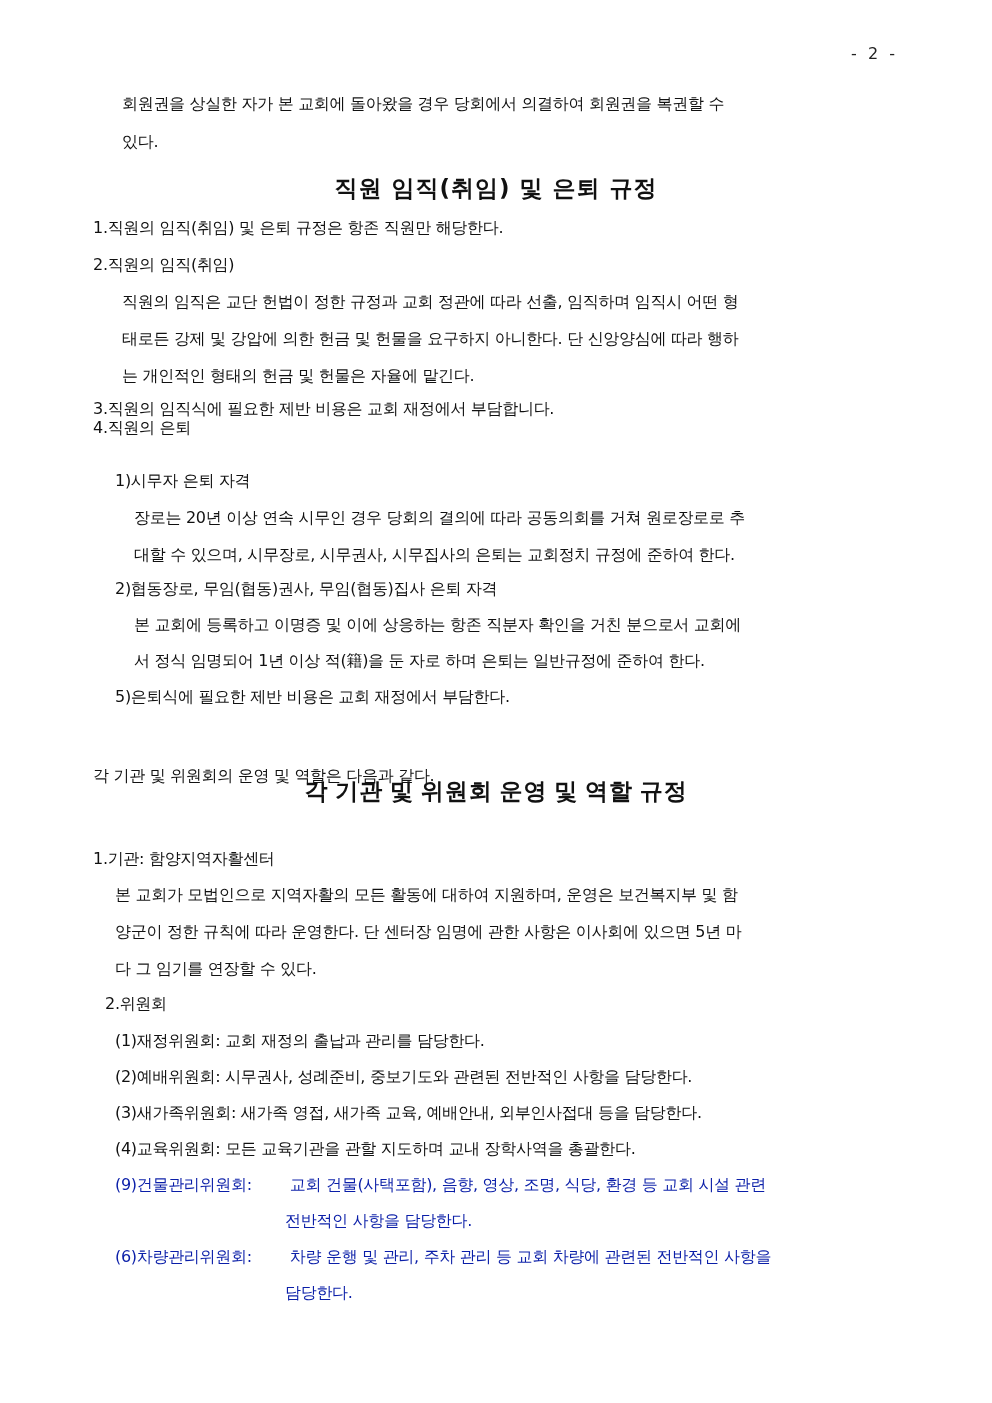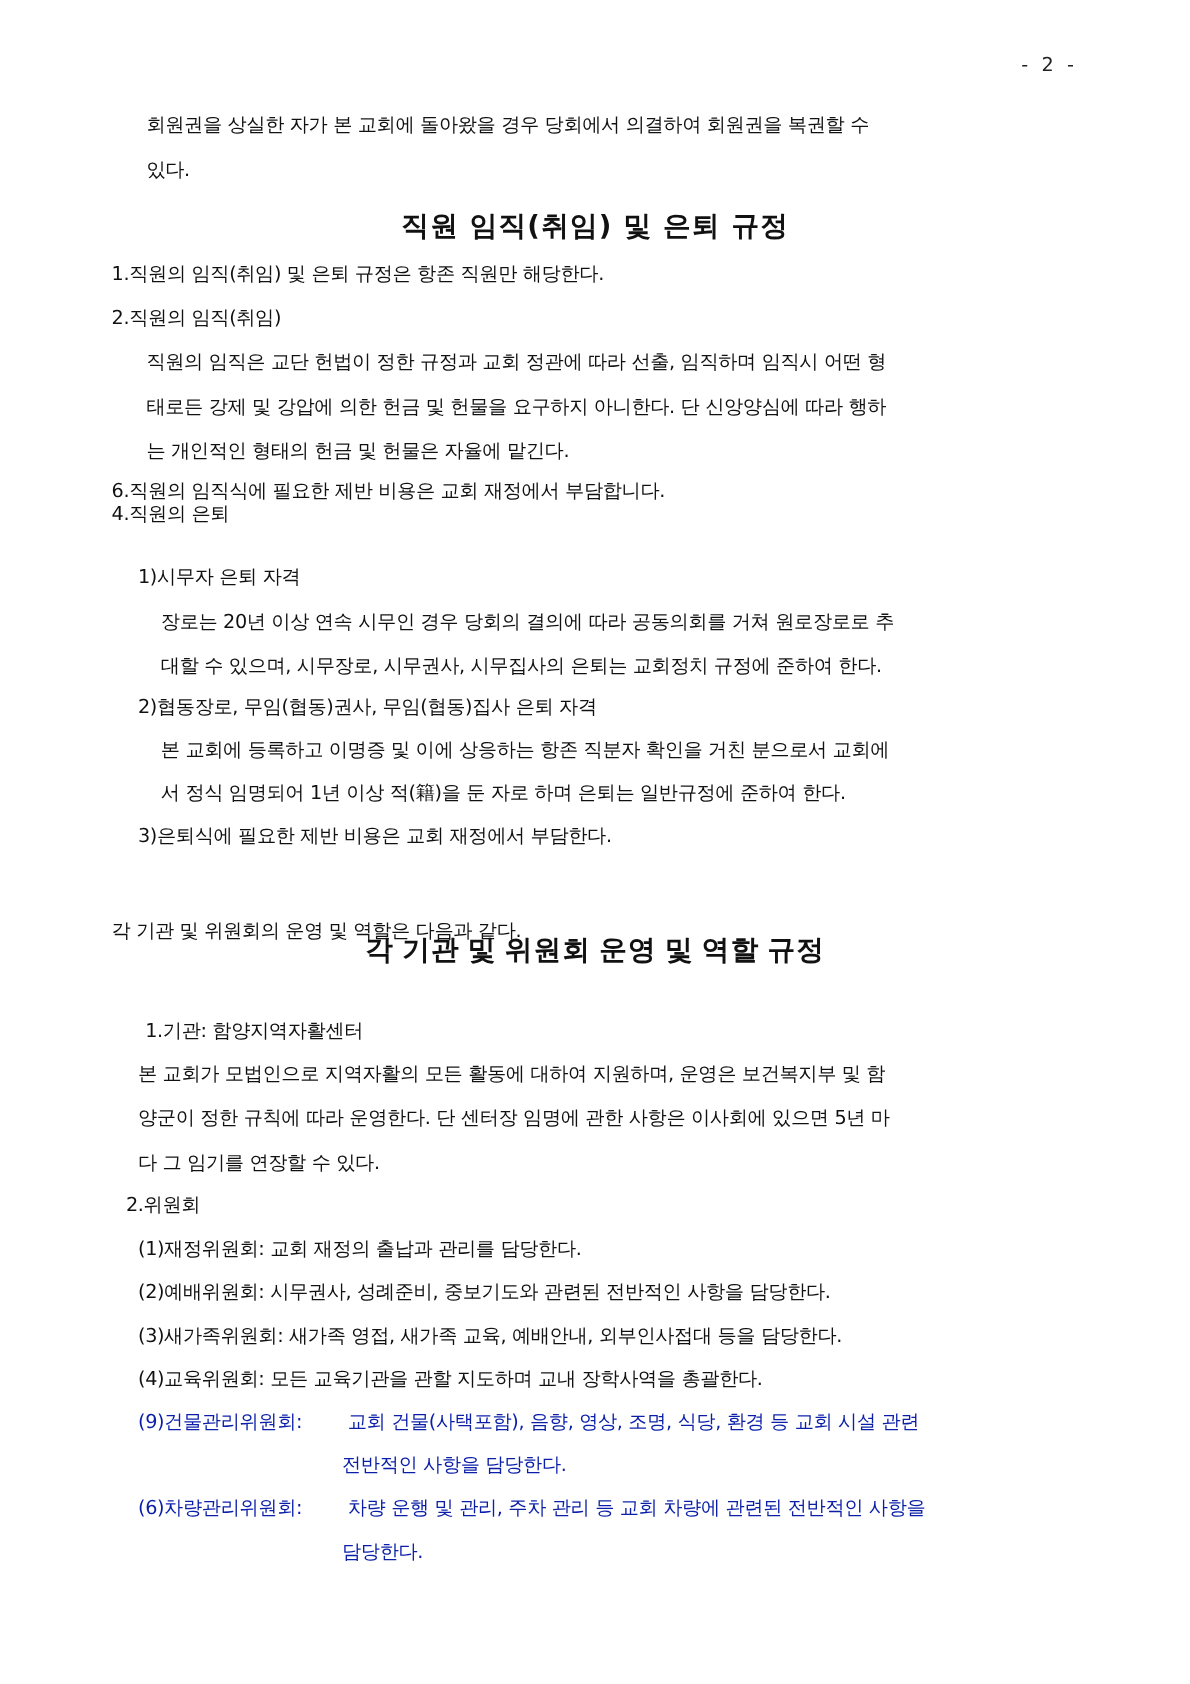--- a/index.html
+++ b/index.html
@@ -35,37 +35,37 @@
   <div class="line" style="top:132px; left:122px;">있다.</div>
 
   <div class="heading" style="top:173px;text-align:center;">직원 임직(취임) 및 은퇴 규정</div>
 
   <div class="line" style="top:218px; left:93px;">1.직원의 임직(취임) 및 은퇴 규정은 항존 직원만 해당한다.</div>
   <div class="line" style="top:255px; left:93px;">2.직원의 임직(취임)</div>
   <div class="line" style="top:292px; left:122px;">직원의 임직은 교단 헌법이 정한 규정과 교회 정관에 따라 선출, 임직하며 임직시 어떤 형</div>
   <div class="line" style="top:329px; left:122px;">태로든 강제 및 강압에 의한 헌금 및 헌물을 요구하지 아니한다. 단 신앙양심에 따라 행하</div>
   <div class="line" style="top:366px; left:122px;">는 개인적인 형태의 헌금 및 헌물은 자율에 맡긴다.</div>
 
-  <div class="line" style="top:399px; left:93px;">6.직원의 임직식에 필요한 제반 비용은 교회 재정에서 부담합니다.</div>
+  <div class="line" style="top:399px; left:93px;">3.직원의 임직식에 필요한 제반 비용은 교회 재정에서 부담합니다.</div>
   <div class="line" style="top:418px; left:93px;">4.직원의 은퇴</div>
 
   <div class="line" style="top:471px; left:115px;">1)시무자 은퇴 자격</div>
   <div class="line" style="top:508px; left:134px;">장로는 20년 이상 연속 시무인 경우 당회의 결의에 따라 공동의회를 거쳐 원로장로로 추</div>
   <div class="line" style="top:545px; left:134px;">대할 수 있으며, 시무장로, 시무권사, 시무집사의 은퇴는 교회정치 규정에 준하여 한다.</div>
 
   <div class="line" style="top:579px; left:115px;">2)협동장로, 무임(협동)권사, 무임(협동)집사 은퇴 자격</div>
   <div class="line" style="top:615px; left:134px;">본 교회에 등록하고 이명증 및 이에 상응하는 항존 직분자 확인을 거친 분으로서 교회에</div>
   <div class="line" style="top:651px; left:134px;">서 정식 임명되어 1년 이상 적(籍)을 둔 자로 하며 은퇴는 일반규정에 준하여 한다.</div>
 
-  <div class="line" style="top:687px; left:115px;">3)은퇴식에 필요한 제반 비용은 교회 재정에서 부담한다.</div>
+  <div class="line" style="top:687px; left:115px;">5)은퇴식에 필요한 제반 비용은 교회 재정에서 부담한다.</div>
 
   <div class="heading" style="top:776px;font-family:Liberation Serif, serif;">각 기관 및 위원회 운영 및 역할 규정</div>
 
   <div class="line" style="top:766px; left:93px;">각 기관 및 위원회의 운영 및 역할은 다음과 같다.</div>
-  <div class="line" style="top:849px; left:93px;margin-left:28px;">1.기관: 함양지역자활센터</div>
+  <div class="line" style="top:849px; left:93px;">1.기관: 함양지역자활센터</div>
   <div class="line" style="top:885px; left:115px;">본 교회가 모법인으로 지역자활의 모든 활동에 대하여 지원하며, 운영은 보건복지부 및 함</div>
   <div class="line" style="top:922px; left:115px;">양군이 정한 규칙에 따라 운영한다. 단 센터장 임명에 관한 사항은 이사회에 있으면 5년 마</div>
   <div class="line" style="top:959px; left:115px;">다 그 임기를 연장할 수 있다.</div>
 
   <div class="line" style="top:994px; left:105px;">2.위원회</div>
 
   <div class="line" style="top:1031px; left:115px;">
     <span class="item-label">(1)재정위원회:</span>
     <span class="item-text">교회 재정의 출납과 관리를 담당한다.</span>
   </div>

